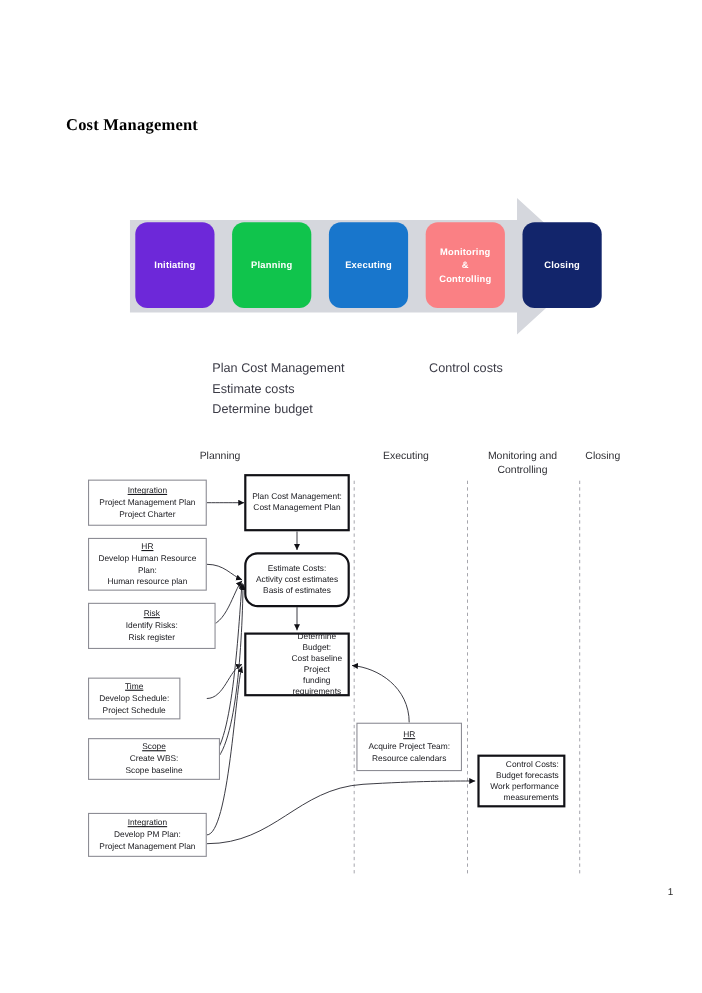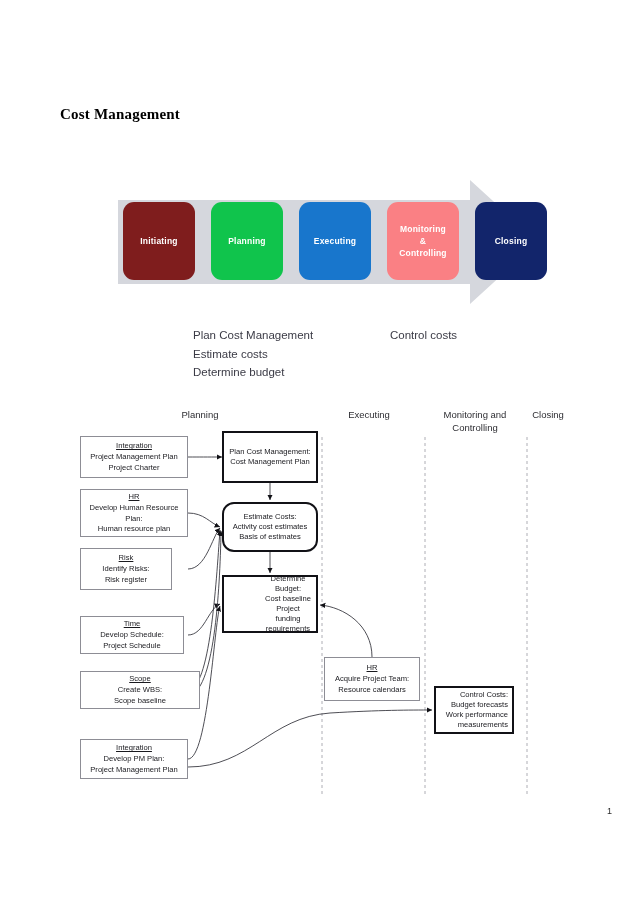--- a/index.html
+++ b/index.html
@@ -53,22 +53,22 @@
     text-align:center;font-size:7.6px;line-height:1.33;color:#19191e;
     padding:3px 4px;
   }
   .node.thin{border:1px solid #8d8d95;}
   .node.thick{border:2.6px solid #111116;}
   .node .hdr{text-decoration:underline;margin-bottom:1px;}
 
   
   #n-integration-1{left:80px;top:41px;width:108px;height:42px;}
   #n-hr-1{left:80px;top:94px;width:108px;height:48px;}
-  #n-risk{left:80px;top:153px;width:92px;height:42px;}
-  #n-time{left:80px;top:221px;width:104px;height:38px;}
+  #n-risk{left:80px;top:153px;width:116px;height:42px;}
+  #n-time{left:80px;top:221px;width:84px;height:38px;}
   #n-scope{left:80px;top:276px;width:120px;height:38px;}
   #n-integration-2{left:80px;top:344px;width:108px;height:40px;}
   
   #n-plan-cost{left:222px;top:36px;width:96px;height:52px;}
   #n-estimate-costs{left:222px;top:107px;width:96px;height:50px;border-radius:12px;}
   #n-determine-budget{left:222px;top:180px;width:96px;height:58px;padding-left:40px;}
   
   #n-hr-2{left:324px;top:262px;width:96px;height:44px;}
   
   #n-control-costs{left:434px;top:291px;width:80px;height:48px;text-align:right;}
@@ -77,21 +77,21 @@
 </style>
 </head>
 <body>
 
 <div id="page-title">Cost Management</div>
 
 <div id="process-band">
   <svg id="band-arrow" viewBox="0 0 420 128" preserveAspectRatio="none">
     <path d="M0,22 L352,22 L352,2 L420,64 L352,126 L352,106 L0,106 Z" fill="#d5d7dd"></path>
   </svg>
-  <div class="pg-box" id="pg-initiating" style="background:#7f1d1d">
+  <div class="pg-box" id="pg-initiating" style="background:#6d28d9">
       <span>Initiating</span>
     </div>
   <div class="pg-box" id="pg-planning" style="background:#10c44c">
       <span>Planning</span>
     </div>
   <div class="pg-box" id="pg-executing" style="background:#1876cc">
       <span>Executing</span>
     </div>
   <div class="pg-box" id="pg-monitoring" style="background:#fa8084">
       <span>Monitoring<br>&amp;<br>Controlling</span>

